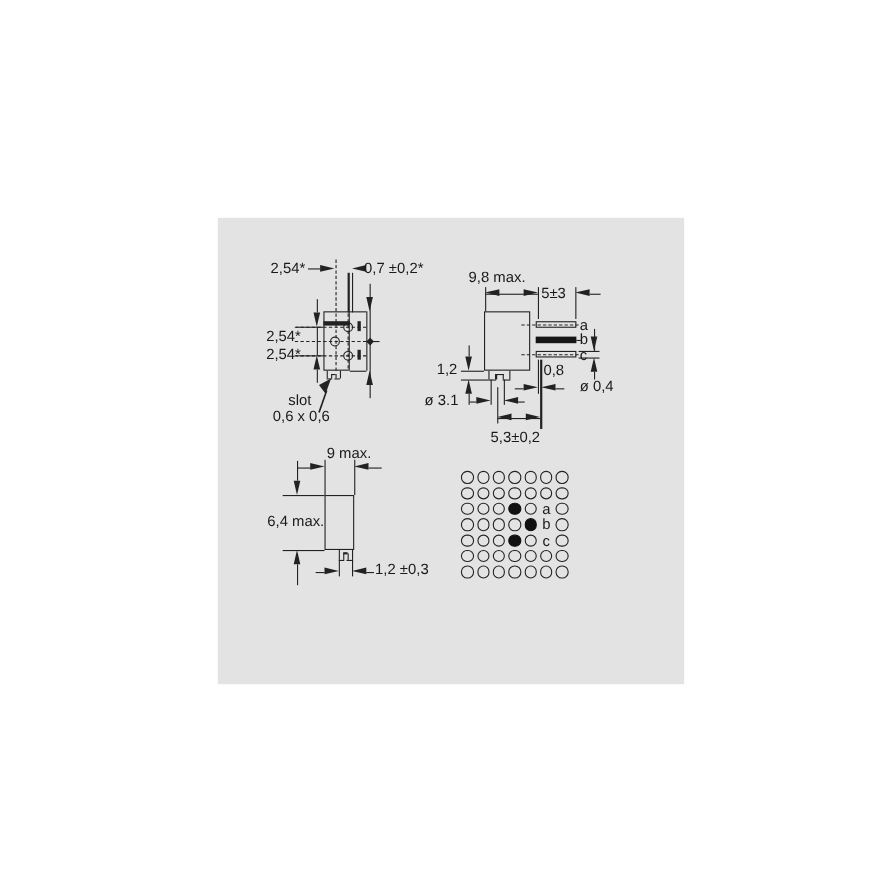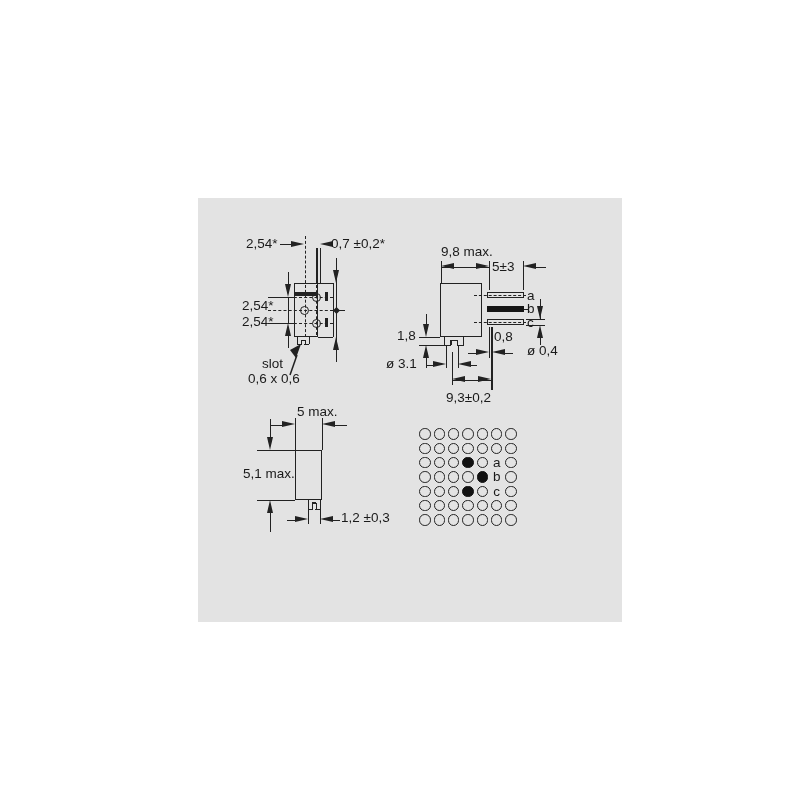--- a/index.html
+++ b/index.html
@@ -145,30 +145,30 @@
   <div class="hl" style="left:427px;top:364.5px;width:6px"></div>
   <div class="ar r" style="left:433px;top:361px"></div>
   <div class="ar l" style="left:458px;top:361px"></div>
   <div class="hl" style="left:471px;top:364.5px;width:6px"></div>
 
   <div class="vl" style="left:451.5px;top:352px;height:33px"></div>
   <div class="hl" style="left:452px;top:379.5px;width:39px"></div>
   <div class="ar l" style="left:452px;top:376px"></div>
   <div class="ar r" style="left:478px;top:376px"></div>
 
-  <div class="lbl" style="left:441px;top:245px">9,8 max.</div>
+  <div class="lbl" style="left:426px;top:245px">9,8 max.</div>
   <div class="lbl" style="left:492px;top:260px">5±3</div>
   <div class="lbl" style="left:527px;top:289px">a</div>
   <div class="lbl" style="left:527px;top:302px">b</div>
   <div class="lbl" style="left:527px;top:316px">c</div>
-  <div class="lbl" style="left:397px;top:329px">1,8</div>
+  <div class="lbl" style="left:397px;top:329px">1,2</div>
   <div class="lbl" style="left:494px;top:330px">0,8</div>
   <div class="lbl" style="left:527px;top:344px">ø 0,4</div>
   <div class="lbl" style="left:386px;top:357px">ø 3.1</div>
-  <div class="lbl" style="left:446px;top:391px">9,3±0,2</div>
+  <div class="lbl" style="left:446px;top:391px">5,3±0,2</div>
 </div>
 
 <div>
   <div class="box" style="left:295px;top:450px;width:27px;height:50px"></div>
 
   <div class="vl" style="left:307.5px;top:500px;height:9px"></div>
   <div class="vl" style="left:319.5px;top:500px;height:9px"></div>
   <div class="hl" style="left:307.5px;top:508.5px;width:5px"></div>
   <div class="hl" style="left:315px;top:508.5px;width:5.5px"></div>
   <div class="vl" style="left:311.5px;top:502.5px;height:6.5px"></div>
@@ -189,22 +189,22 @@
   <div class="ar u" style="left:266.5px;top:500px"></div>
   <div class="vl" style="left:269.5px;top:513px;height:19px"></div>
 
   <div class="vl" style="left:307.5px;top:509px;height:15px"></div>
   <div class="vl" style="left:319.5px;top:509px;height:15px"></div>
   <div class="hl" style="left:287px;top:519.5px;width:8px"></div>
   <div class="ar r" style="left:295px;top:516px"></div>
   <div class="ar l" style="left:320px;top:516px"></div>
   <div class="hl" style="left:333px;top:519.5px;width:7px"></div>
 
-  <div class="lbl" style="left:297px;top:405px">5 max.</div>
-  <div class="lbl" style="left:243px;top:467px">5,1 max.</div>
+  <div class="lbl" style="left:297px;top:405px">9 max.</div>
+  <div class="lbl" style="left:243px;top:467px">6,4 max.</div>
   <div class="lbl" style="left:341px;top:511px">1,2 ±0,3</div>
 </div>
 
 <div style="position:absolute;left:0;top:0;width:800px;height:800px;pointer-events:none">
     <div class="hole" style="left: 419.2px; top: 428.2px;"></div>
     <div class="hole" style="left: 433.53px; top: 428.2px;"></div>
     <div class="hole" style="left: 447.86px; top: 428.2px;"></div>
     <div class="hole" style="left: 462.19px; top: 428.2px;"></div>
     <div class="hole" style="left: 476.52px; top: 428.2px;"></div>
     <div class="hole" style="left: 490.85px; top: 428.2px;"></div>

